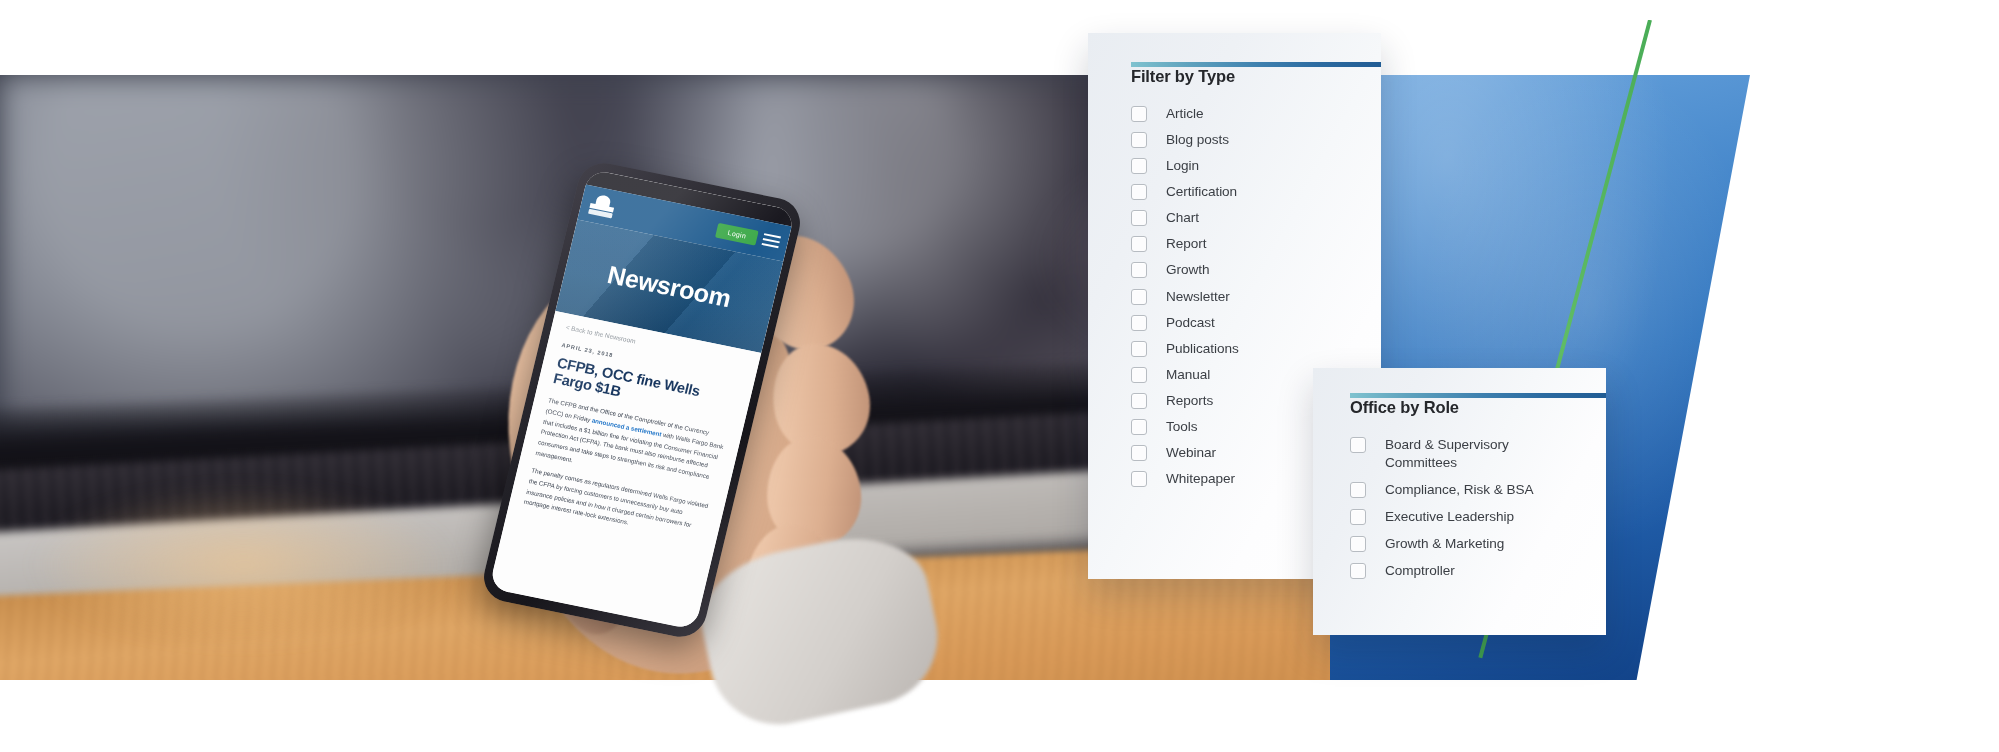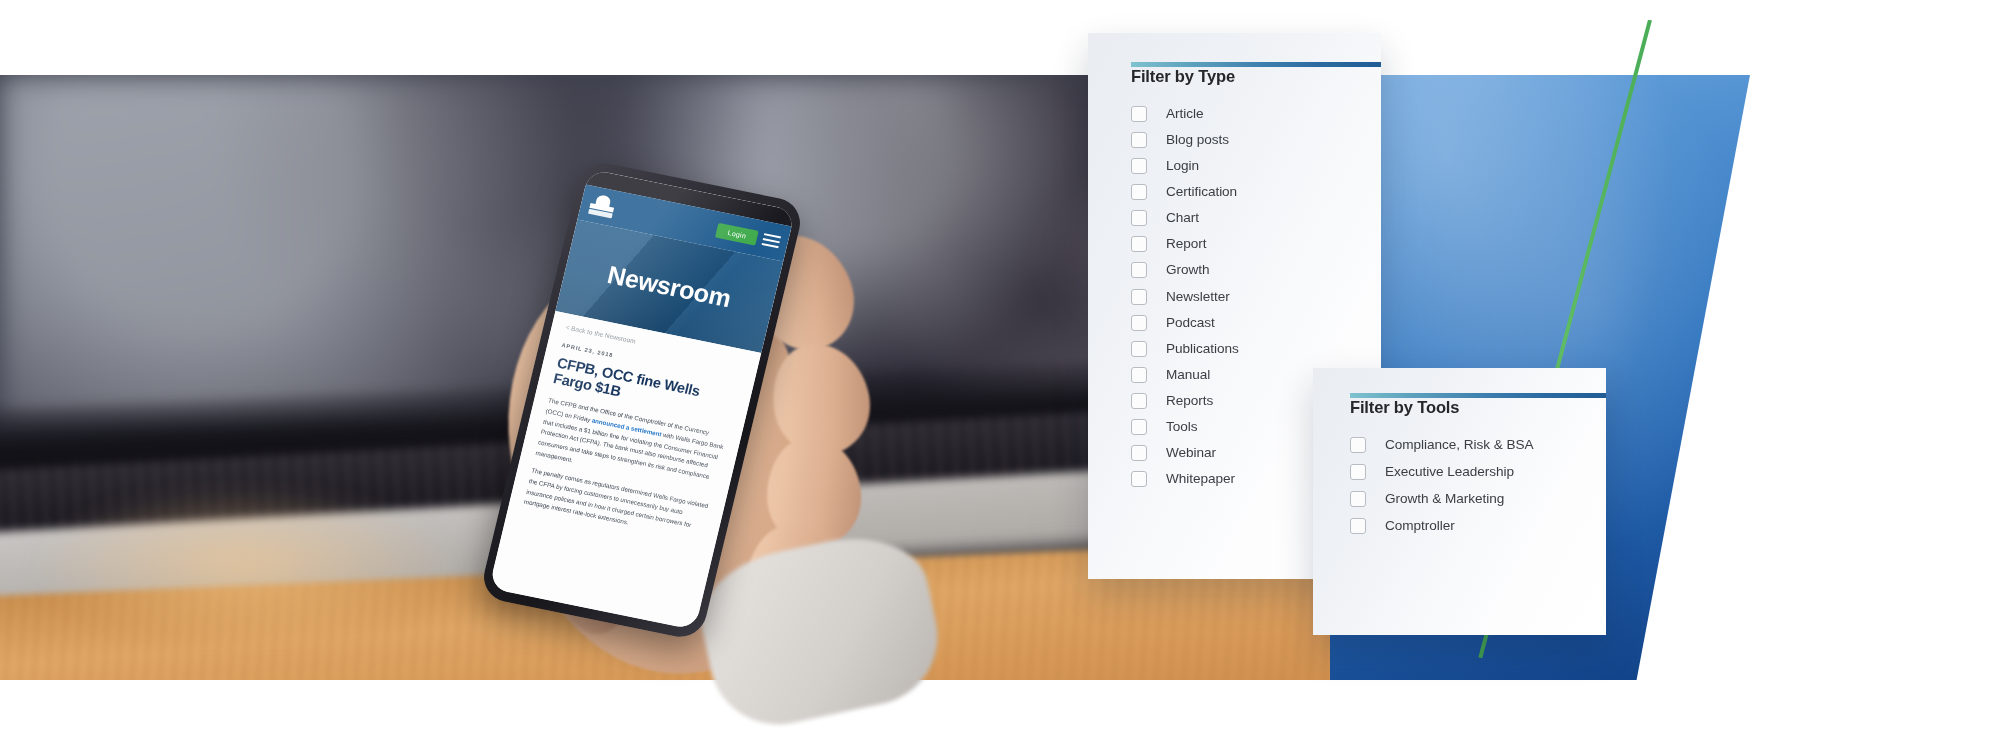--- a/index.html
+++ b/index.html
@@ -433,22 +433,26 @@
           <span class="cb"></span>
           <span class="lbl">Whitepaper</span>
         </label>
       </div>
     </div>
   </div>
 
   <div class="panel" id="panel-role">
     <div class="inner">
       <div class="topbar"></div>
-      <div class="panel-title">Filter by Tools</div>
+      <div class="panel-title">Office by Role</div>
       <div>
+        <label class="opt">
+          <span class="cb"></span>
+          <span class="lbl" style="max-width:150px">Board &amp; Supervisory Committees</span>
+        </label>
         <label class="opt">
           <span class="cb"></span>
           <span class="lbl">Compliance, Risk &amp; BSA</span>
         </label>
         <label class="opt">
           <span class="cb"></span>
           <span class="lbl">Executive Leadership</span>
         </label>
         <label class="opt">
           <span class="cb"></span>

